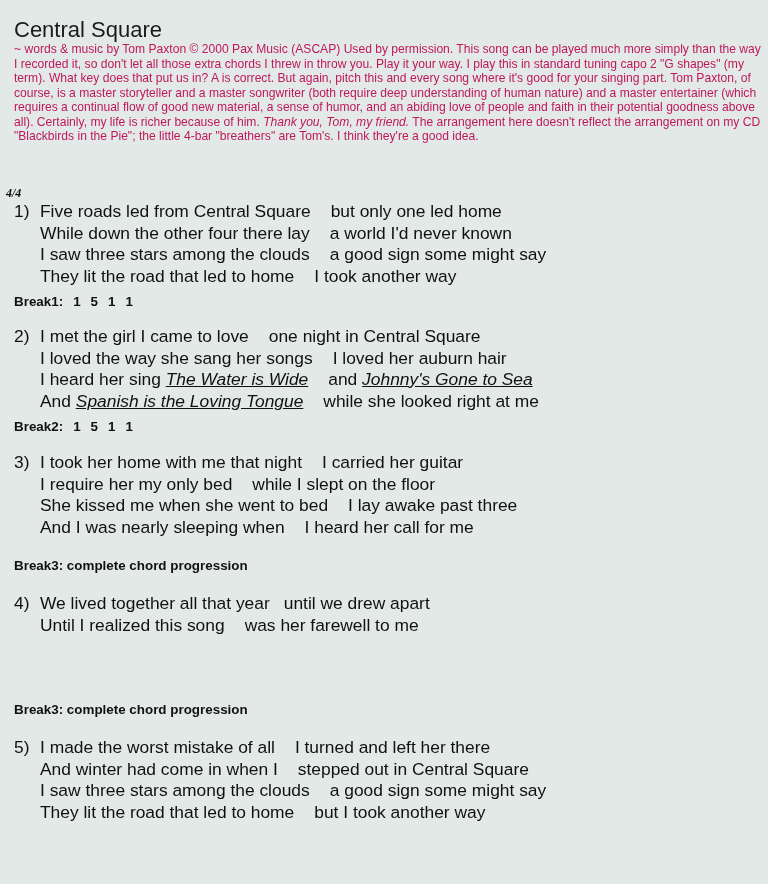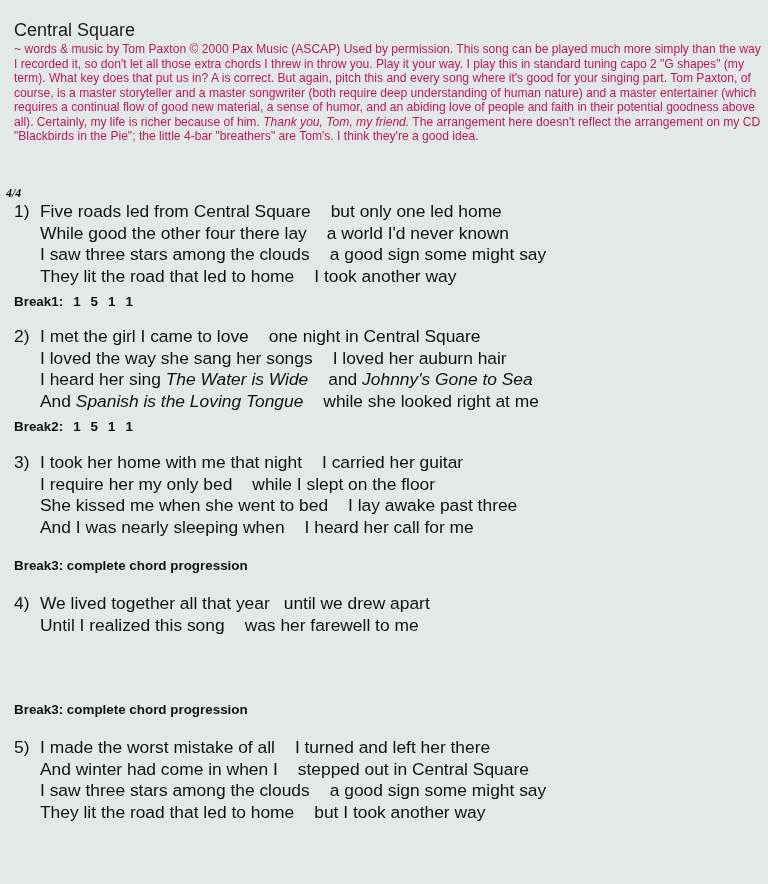--- a/index.html
+++ b/index.html
@@ -5,57 +5,57 @@
     html, body { margin: 0; padding: 0; }
     body {
       width: 768px; height: 884px; overflow: hidden;
       background: #e3e9e6;
       color: #111;
       font-family: "Liberation Sans", sans-serif;
       position: relative;
     }
     .title {
       position: absolute; left: 14px; top: 18px;
-      font-size: 18px; line-height: 24px; color: #1a1a1a;
+      font-size: 22px; line-height: 24px; color: #1a1a1a;
     }
     .intro {
       position: absolute; left: 14px; top: 42px; width: 752px;
       font-size: 12.1px; line-height: 14.5px; color: #be185d;
     }
     .intro em { font-style: italic; }
     .meter {
       position: absolute; left: 6px; top: 186px;
       font-family: "Liberation Serif", serif; font-weight: bold; font-size: 12px; font-style: italic;
     }
     .verse { position: absolute; left: 14px; font-size: 17.4px; line-height: 21.5px; }
     .verse .line { white-space: pre; display: block; }
     .verse .num { display: inline-block; width: 26px; }
     .verse .indent { padding-left: 26px; }
-    .verse em { font-style: italic; }
+    .verse em { font-style: italic; text-decoration: underline; }
     .gap { display: inline-block; width: 20px; }
     .brk {
       position: absolute; left: 14px;
       font-weight: bold; font-size: 13.4px; line-height: 16px; white-space: pre;
     }
     .brk .n { display: inline-block; margin-left: 10px; }
     .brk .n:first-of-type { margin-left: 4px; }
     .tag { position: absolute; left: 14px; top: 845px; font-size: 17.4px; white-space: pre; margin-top: 40px; }
   </style>
 </head>
 <body>
 
 <div class="title">Central Square</div>
 
 <div class="intro"><span>~ words &amp; music by Tom Paxton © 2000 Pax Music (ASCAP) Used by permission.  This song can be played much more simply than the way I recorded it, so don't let all those extra chords I threw in throw you.  Play it your way.  I play this in standard tuning capo 2 "G shapes" (my term).  What key does that put us in?  A is correct.  But again, pitch this and every song where it's good for your singing part.  Tom Paxton, of course, is a master storyteller and a master songwriter (both require deep understanding of human nature) and a master entertainer (which requires a continual flow of good new material, a sense of humor, and an abiding love of people and faith in their potential goodness above all).  Certainly, my life is richer because of him.  </span><em>Thank you, Tom, my friend.</em><span>  The arrangement here doesn't reflect the arrangement on my CD "Blackbirds in the Pie"; the little 4-bar "breathers" are Tom's.  I think they're a good idea.</span></div>
 
 <div class="meter">4/4</div>
 
 <div class="verse" style="top:201px">
   <span class="line"><span class="num">1)</span><span>Five roads led from Central Square</span><span class="gap"></span><span>but only one led home</span></span>
-  <span class="line indent"><span>While good the other four there lay</span><span class="gap"></span><span>a world I'd never known</span></span>
+  <span class="line indent"><span>While down the other four there lay</span><span class="gap"></span><span>a world I'd never known</span></span>
   <span class="line indent"><span>I saw three stars among the clouds</span><span class="gap"></span><span>a good sign some might say</span></span>
   <span class="line indent"><span>They lit the road that led to home</span><span class="gap"></span><span>I took another way</span></span>
 </div>
 <div class="brk" style="top:294px"><span>Break1:</span><span class="n">1</span><span class="n">5</span><span class="n">1</span><span class="n">1</span></div>
 
 <div class="verse" style="top:326px">
   <span class="line"><span class="num">2)</span><span>I met the girl I came to love</span><span class="gap"></span><span>one night in Central Square</span></span>
   <span class="line indent"><span>I loved the way she sang her songs</span><span class="gap"></span><span>I loved her auburn hair</span></span>
   <span class="line indent"><span>I heard her sing </span><em>The Water is Wide</em><span class="gap"></span><span>and </span><em>Johnny's Gone to Sea</em></span>
   <span class="line indent"><span>And </span><em>Spanish is the Loving Tongue</em><span class="gap"></span><span>while she looked right at me</span></span>

